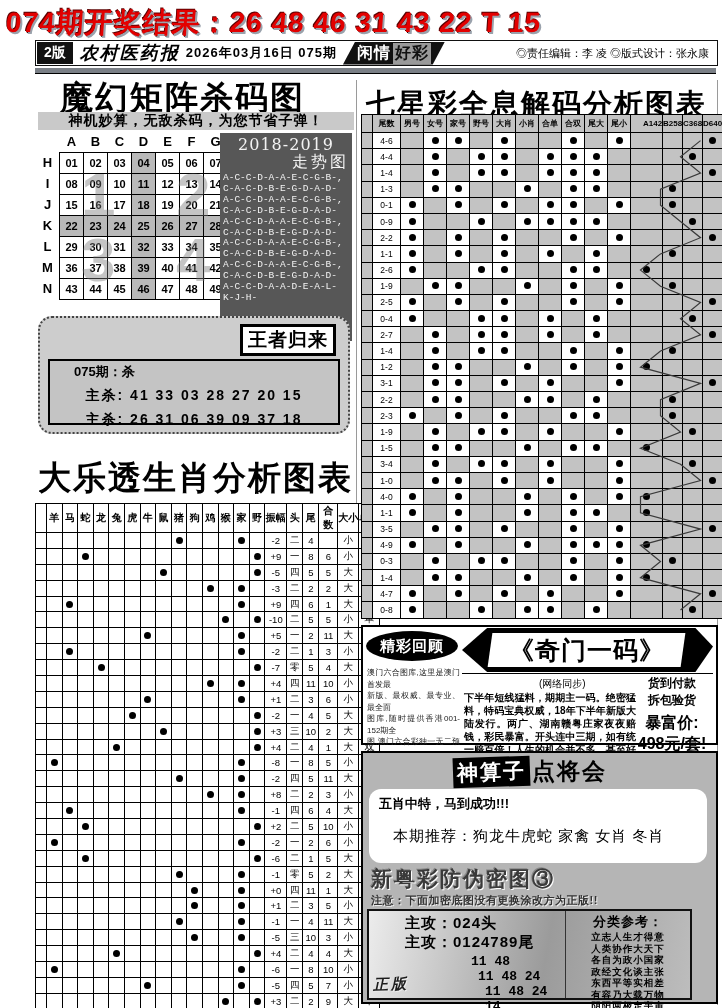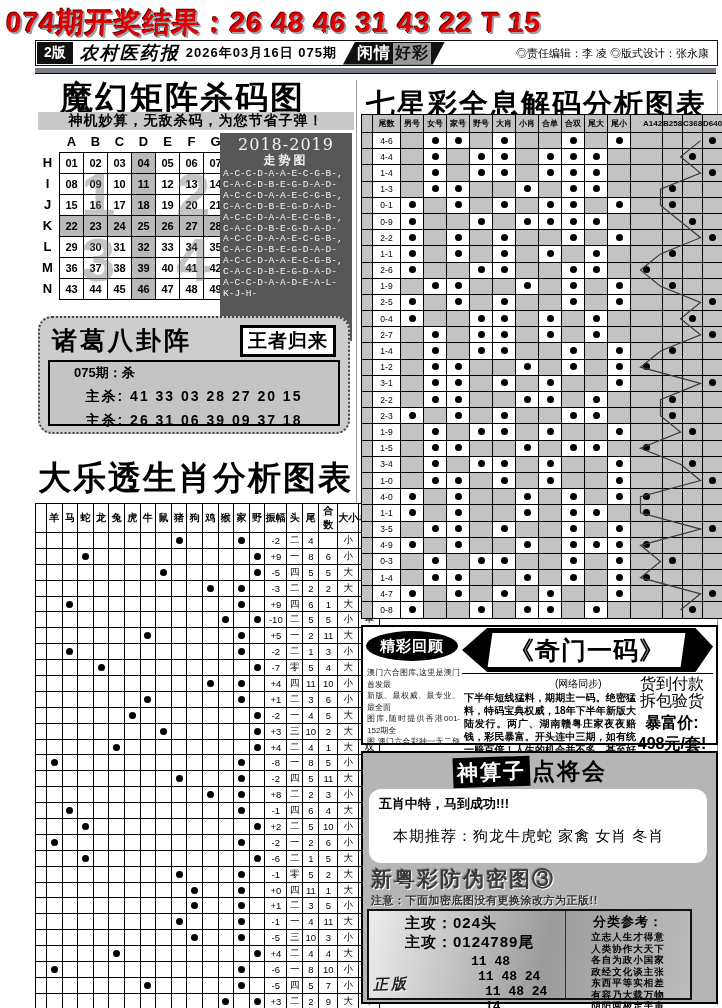--- a/index.html
+++ b/index.html
@@ -29,21 +29,21 @@
   
   .slogan{left:38px;top:112px;width:316px;height:18px;background:#c9c9c9;font-size:14px;font-weight:700;
           display:flex;align-items:center;justify-content:center;letter-spacing:1px}
   table{border-collapse:collapse}
   .matrix td{border:1px solid #000;width:23px;height:20px;text-align:center;font-size:11px;font-weight:600;background:#fff;padding:0}
   .matrix td.lbl,.matrix td.toplbl{border:none;background:transparent;font-weight:700;font-size:13px}
   .matrix td.sh{background:#b9b9b9}
   .wmark{position:absolute;font-size:62px;font-weight:900;color:#777;opacity:.42;pointer-events:none;line-height:1}
   .trend{left:220px;top:133px;width:132px;height:208px;background:#575757;color:#f2f2f2;padding:2px 3px;box-sizing:border-box}
   .trend .yrs{font-family:"DejaVu Serif",serif;font-size:16px;text-align:center;letter-spacing:1px}
-  .trend .tl{font-size:12px;font-weight:700;text-align:center;letter-spacing:3px;margin-top:-2px}
+  .trend .tl{font-size:16px;font-weight:400;text-align:right;letter-spacing:3px;margin-top:-2px}
   .trend .seq{font-family:"Liberation Mono",monospace;font-size:9.5px;line-height:10.9px;letter-spacing:0;white-space:nowrap}
 
   
   .bagua{left:38px;top:316px;width:312px;height:118px;background:#cdcdcd;border:2px dotted #444;border-radius:14px;box-sizing:border-box;padding:4px 8px}
   .bagua-head{display:flex;align-items:center;margin:2px 4px}
   .bagua-title{font-size:25px;font-weight:900;letter-spacing:3px}
   .bagua-badge{margin-left:auto;border:3px solid #000;background:#fff;font-size:19px;font-weight:900;padding:0 5px;letter-spacing:1px}
   .bagua-body{border:2px solid #000;background:#c4c4c4;height:66px;margin-top:3px;padding:2px 24px;box-sizing:border-box;font-size:13px}
   .bagua-body .sha{font-weight:700}
   .bagua-body .kill{text-align:center;font-size:14px;font-weight:700;letter-spacing:2px;margin-top:6px}
@@ -65,24 +65,24 @@
   
   .adbox{left:361px;top:625px;width:357px;height:120px;border:2px solid #000;box-sizing:border-box;background:#fff}
   .ad-badge{position:absolute;left:3px;top:4px;width:92px;height:30px;background:#000;color:#fff;border-radius:50%;
             display:flex;align-items:center;justify-content:center;font-size:15px;font-weight:900;letter-spacing:1px}
   .ad-ribbon{position:absolute;left:99px;top:1px;right:3px;height:44px;background:#000;
              clip-path:polygon(0 50%,10% 0,93% 0,100% 42%,93% 100%,10% 100%)}
   .ad-ribbon .inner{position:absolute;left:28px;right:30px;top:5px;bottom:5px;background:#fff;transform:skewX(-8deg);
                     display:flex;align-items:center;justify-content:center}
   .ad-ribbon .t{font-size:25px;font-weight:900;letter-spacing:1px;transform:skewX(8deg);white-space:nowrap}
   .ad-small{position:absolute;left:4px;top:40px;width:93px;font-size:8px;line-height:11.5px;color:#222;text-align:justify}
-  .ad-sync{position:absolute;left:192px;top:50px;font-size:10px}
+  .ad-sync{position:absolute;left:176px;top:50px;font-size:10px}
   .ad-para{position:absolute;left:101px;top:64px;width:172px;font-size:10px;font-weight:700;line-height:13px;text-align:justify}
   .ad-right{position:absolute;right:4px;top:48px;width:80px;text-align:center}
-  .ad-right .r1{font-size:16px;font-weight:400;line-height:17px}
+  .ad-right .r1{font-size:12px;font-weight:700;line-height:17px}
   .ad-right .r2{font-size:16px;font-weight:700;margin-top:4px}
   .ad-right .r3{font-size:16px;font-weight:900}
   .ad-hr{position:absolute;left:99px;top:46px;right:3px;height:1px;background:#000}
 
   
   .botbox{left:361px;top:751px;width:357px;height:253px;border:2px solid #000;box-sizing:border-box;background:#b5b5b5}
   .ss-title{position:absolute;left:90px;top:3px;display:flex;align-items:center}
   .ss-black{background:#000;color:#fff;font-size:21px;font-weight:900;padding:1px 4px;letter-spacing:2px;transform:rotate(-2deg)}
   .ss-rest{font-size:23px;font-weight:900;letter-spacing:2px;margin-left:2px}
   .ss-white{position:absolute;left:6px;top:36px;width:338px;height:74px;background:#fff;border-radius:12px;box-sizing:border-box;padding:6px 10px}
@@ -234,21 +234,20 @@
         <div>C-A-C-D-B-E-G-D-A-D-</div>
         <div>A-C-C-D-A-A-E-C-G-B-,</div>
         <div>C-A-C-D-B-E-G-D-A-D-</div>
         <div>A-C-C-D-A-A-D-E-A-L-</div>
         <div>K-J-H-</div>
       </div>
   </div>
 
   <div class="abs bagua">
     <div class="bagua-head">
-      <span class="bagua-title">诸葛八卦阵</span>
       <span class="bagua-badge">王者归来</span>
     </div>
     <div class="bagua-body">
       <div class="sha">075期：杀</div>
       <div class="kill">主杀: 41 33 03 28 27 20 15</div>
       <div class="kill">主杀: 26 31 06 39 09 37 18</div>
     </div>
   </div>
 
   <div class="abs big-title" style="left:38px;top:456px;font-size:33px">大乐透生肖分析图表</div>

